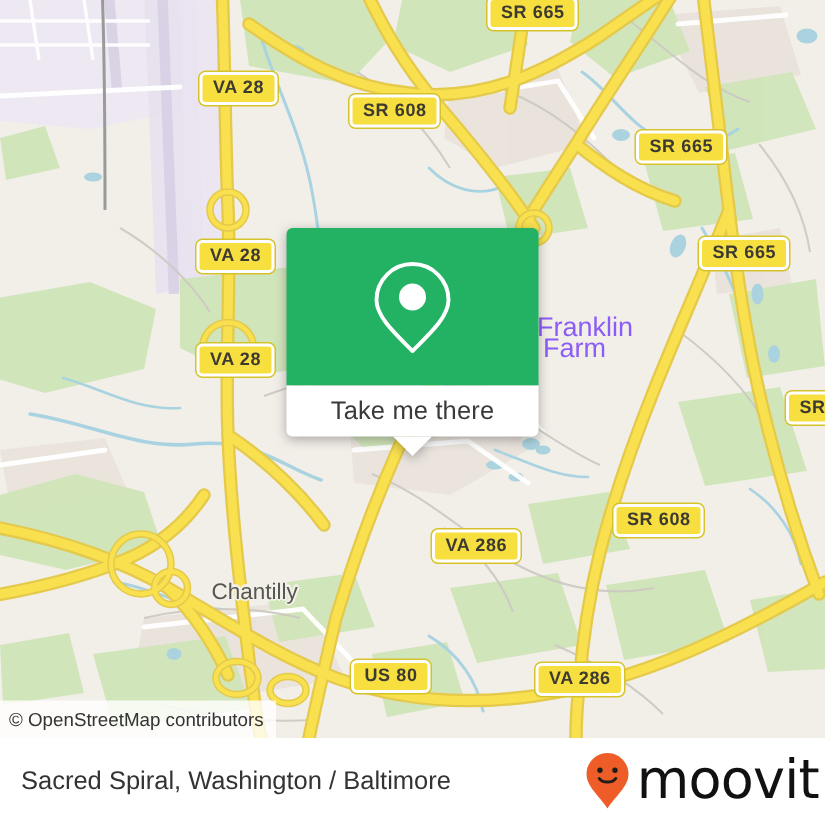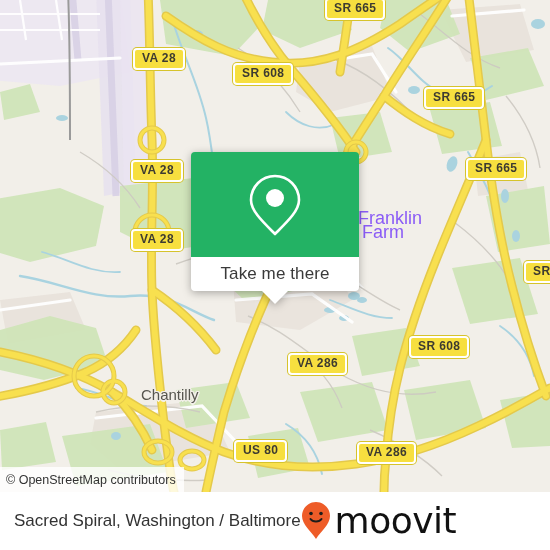--- a/index.html
+++ b/index.html
@@ -126,27 +126,27 @@
     border-left: 13px solid transparent;
     border-right: 13px solid transparent;
     border-top: 13px solid #ffffff;
   }
 
   
   #footer {
     position: absolute;
     left: 0;
     top: 492px;
-    width: 438px;
+    width: 550px;
     height: 58px;
     background: #ffffff;
     display: flex;
     align-items: center;
     justify-content: space-between;
-    padding: 0 24px 0 14px;
+    padding: 0 4px 0 14px;
     box-sizing: border-box;
   }
   #footer-title {
     font-size: 17px;
     color: #333333;
     font-family: "Liberation Sans", sans-serif;
     white-space: nowrap;
   }
   #brand {
     display: flex;

